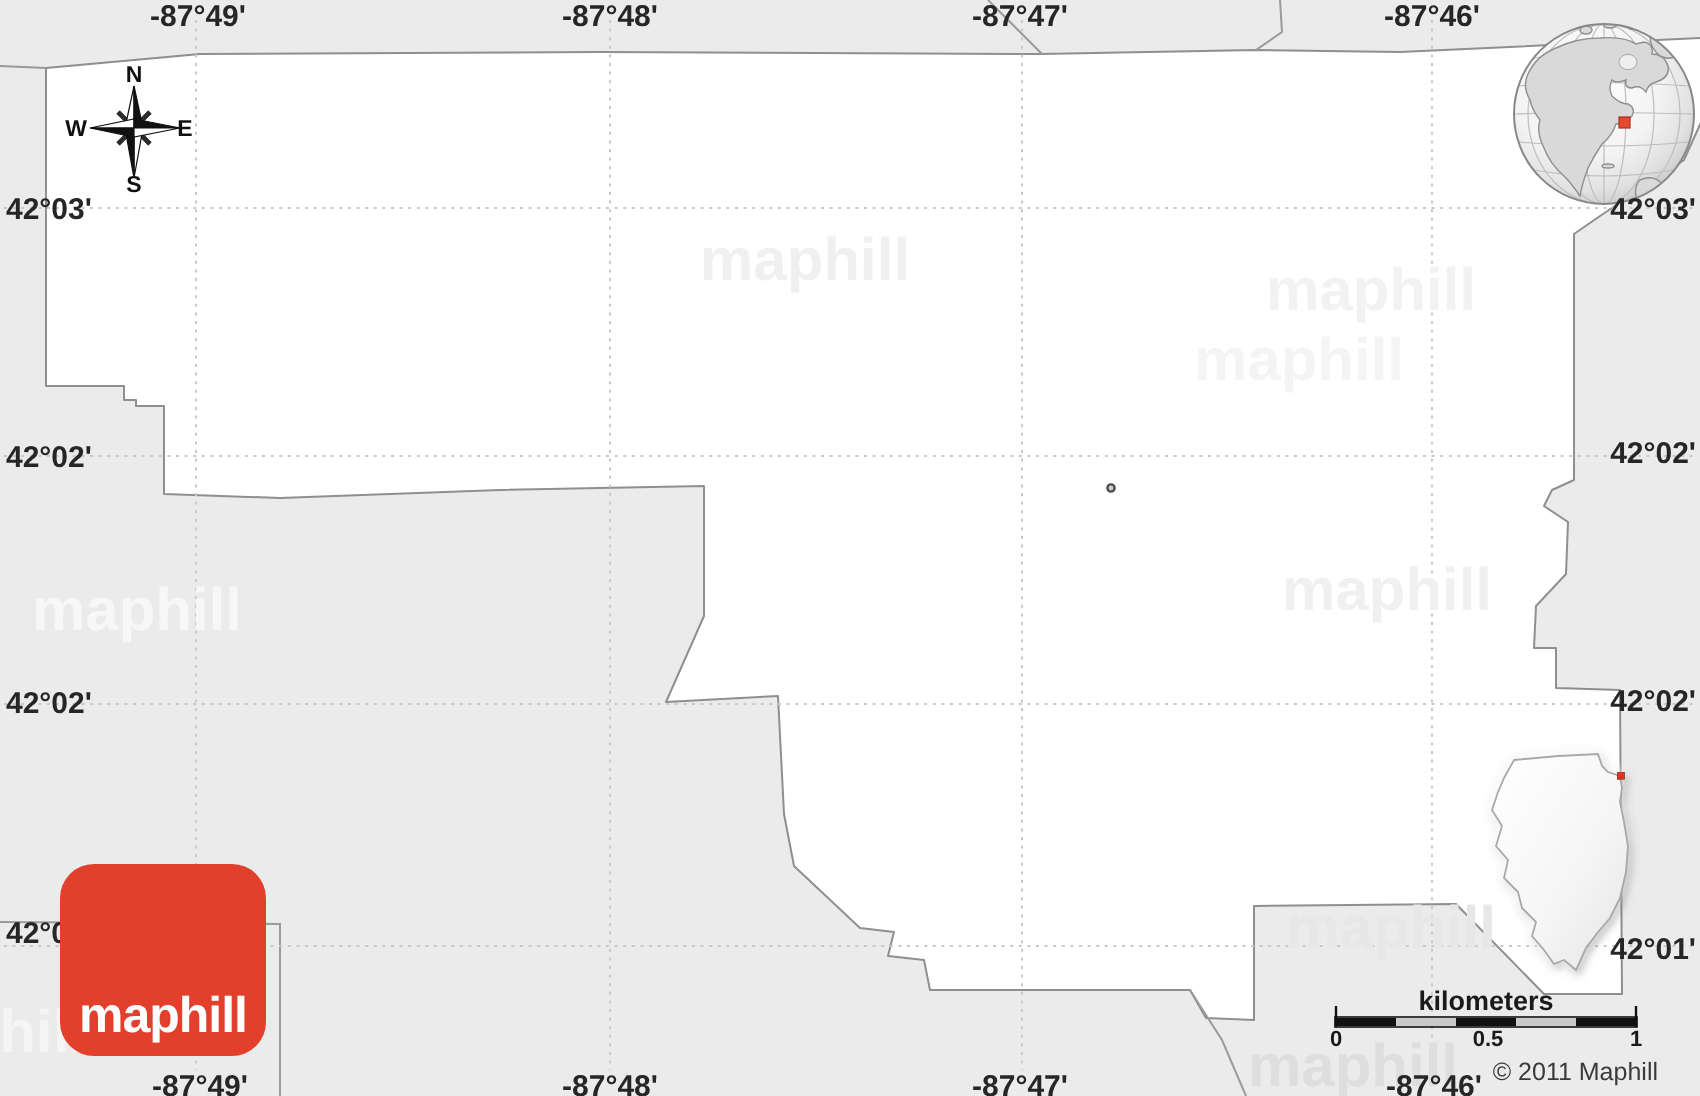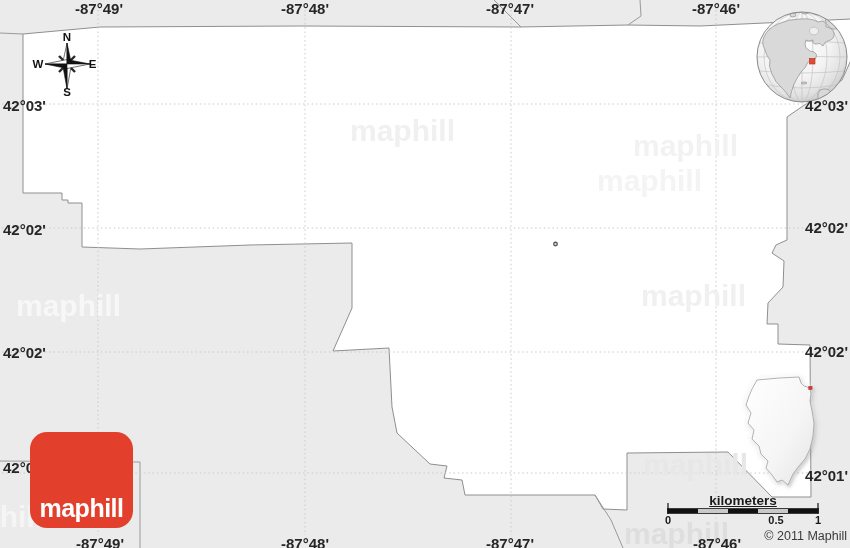--- a/index.html
+++ b/index.html
@@ -28,28 +28,28 @@
   #logo{
     position:absolute;z-index:5;left:30px;top:432px;width:103px;height:96px;
     border-radius:17px;
   }
   #logo .logo-text{
     position:absolute;left:0;right:0;bottom:5px;text-align:center;
     color:#ffffff;font-weight:bold;font-size:25px;letter-spacing:-0.5px;
   }
   #scale-title{
     position:absolute;z-index:4;top:493px;left:743px;transform:translateX(-50%);
-    font-size:13.5px;font-weight:bold;color:#1a1a1a;text-decoration:underline;
+    font-size:13.5px;font-weight:bold;color:#1a1a1a;
   }
   .scale-tick-label{
     position:absolute;z-index:4;top:514px;transform:translateX(-50%);
     font-size:11px;font-weight:bold;color:#1a1a1a;
   }
   #copyright{
-    position:absolute;z-index:4;top:529px;right:3px;
+    position:absolute;z-index:4;top:529px;right:21px;
     font-size:12.5px;color:#3a3a3a;
   }
   .grid{stroke:#c9c9c9;stroke-width:1;stroke-dasharray:1.5 2.8;fill:none;}
 </style>
 </head>
 <body>
 
 <div id="stage">
 
   <svg id="base-svg" width="850" height="548" viewBox="0 0 850 548">
@@ -208,21 +208,21 @@
       <div class="coord-label coord-left" style="top: 467px;">42°01'</div>
       <div class="coord-label coord-right" style="top: 105px;">42°03'</div>
       <div class="coord-label coord-right" style="top: 227px;">42°02'</div>
       <div class="coord-label coord-right" style="top: 351px;">42°02'</div>
       <div class="coord-label coord-right" style="top: 475px;">42°01'</div>
     </div>
 
   <div id="scale-title">kilometers</div>
   <div id="scale-ticks">
       <div class="scale-tick-label" style="left: 668px;">0</div>
-      <div class="scale-tick-label" style="left: 776px;">0.5</div>
+      <div class="scale-tick-label" style="left: 744px;">0.5</div>
       <div class="scale-tick-label" style="left: 818px;">1</div>
     </div>
 
   <div id="logo" style="background: rgb(226, 64, 44);">
     <span class="logo-text">maphill</span>
   </div>
 
   <div id="copyright">© 2011 Maphill</div>
 
 </div>

